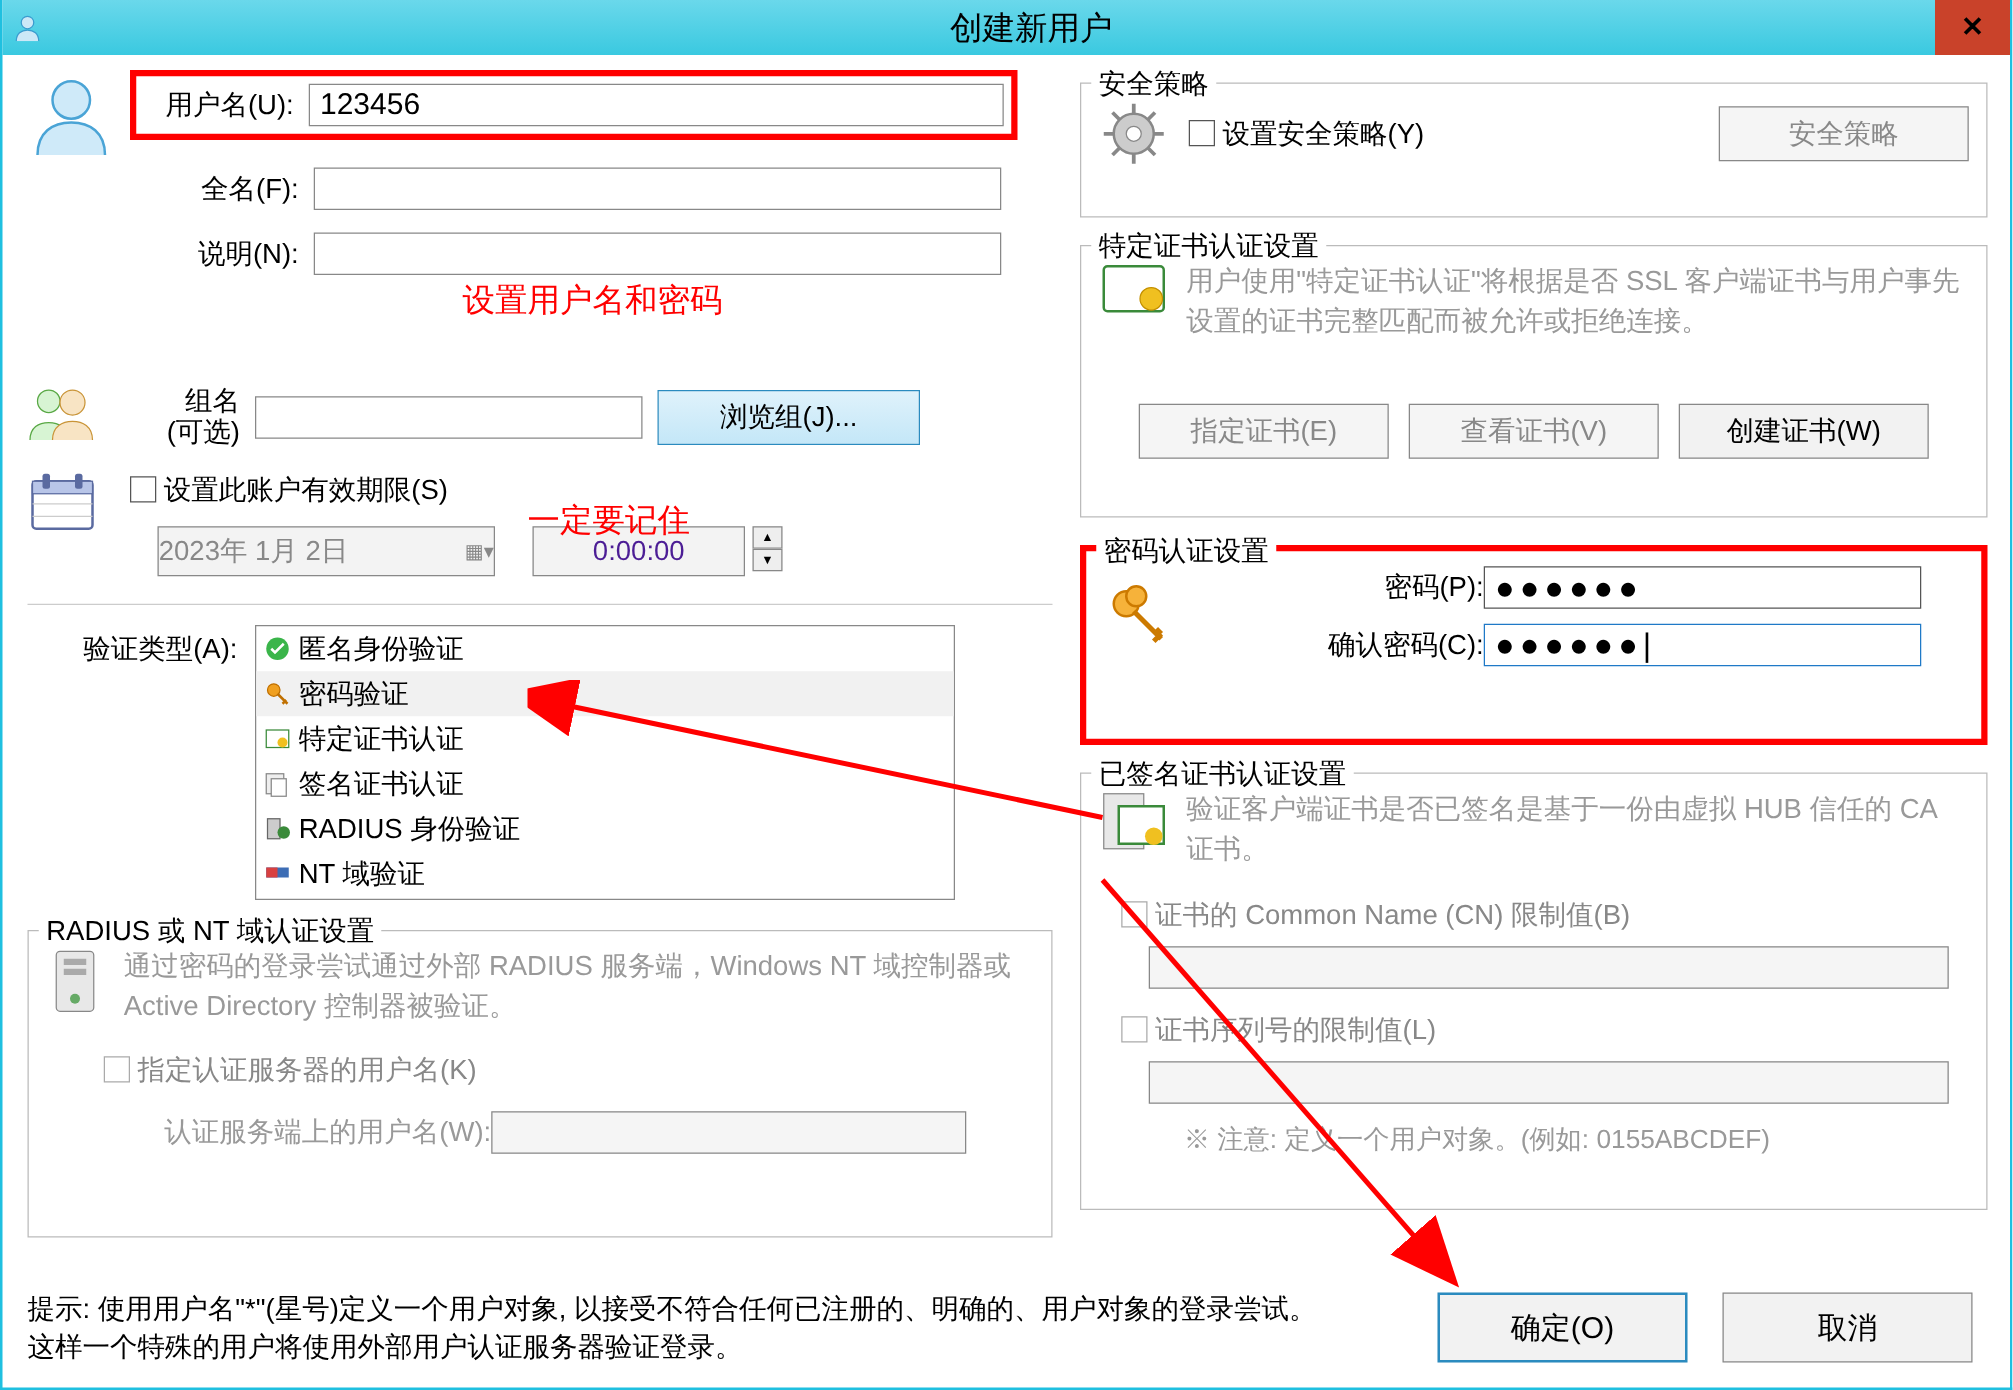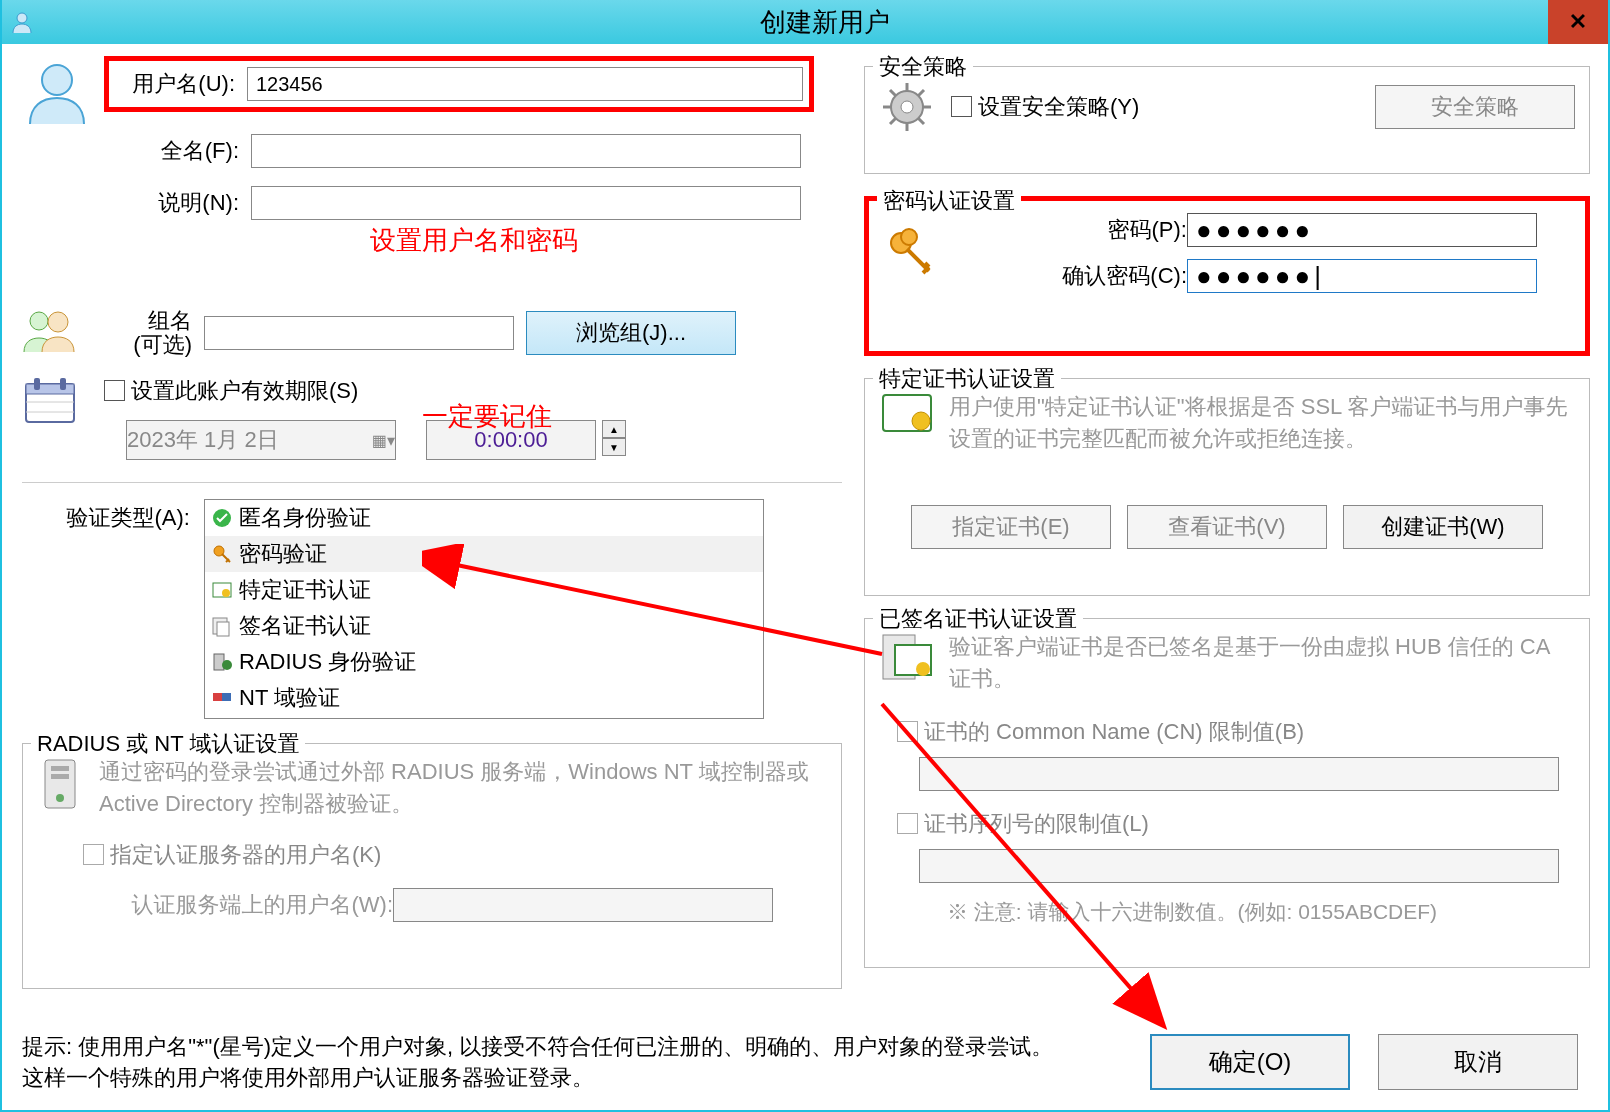--- a/index.html
+++ b/index.html
@@ -11,21 +11,21 @@
   .closebtn{width:60px;height:32px;background:#c9422a;color:#000;font-weight:bold;display:flex;align-items:center;justify-content:center;font-size:24px;position:absolute;right:0;top:0;bottom:0;height:44px;}
   .closebtn::before{content:"✕";font-weight:bold;font-size:22px;}
 
   .body{position:absolute;top:44px;left:0;right:0;bottom:0;padding:16px 20px;}
   .left{position:absolute;left:20px;top:12px;width:820px;}
   .right{position:absolute;right:18px;top:12px;width:726px;}
 
   .row{display:flex;align-items:center;margin-bottom:18px;}
   .lab{font-size:22px;text-align:right;}
   .userred{border:5px solid #f00;padding:6px;display:flex;align-items:center;}
-  .textfield{border:1px solid #888;height:34px;font-size:20px;padding:2px 8px;flex:1;background:#fff;}
+  .textfield{border:1px solid #888;height:34px;font-size:24px;padding:2px 8px;flex:1;background:#fff;}
 
   .btn{border:1px solid #888;background:#f2f2f2;font-size:22px;padding:6px 18px;display:inline-block;text-align:center;}
   .btn.highlight{background:linear-gradient(#dff2fb,#c4e7f8);border:1px solid #2b8bbf;}
   .btn.disabled{color:#888;background:#f5f5f5;}
 
   
   .usericon{width:70px;height:70px;}
   .usericon svg,.groupicon svg,.calicon svg{display:block;}
 
   .fs{border:1px solid #bbb;margin-top:10px;padding:12px 14px 14px;position:relative;}
@@ -234,20 +234,36 @@
                   <line x1="39" y1="39" x2="45" y2="45"></line>
                   <line x1="11" y1="45" x2="17" y2="39"></line>
                   <line x1="39" y1="17" x2="45" y2="11"></line>
                 </g>
               </svg></div>
           <div style="font-size:22px;flex:1;"><span class="chk"></span><span>设置安全策略(Y)</span></div>
           <div class="btn disabled" style="width:200px;height:44px;display:flex;align-items:center;justify-content:center;">安全策略</div>
         </div>
       </div>
 
+      <div class="fs" style="margin-top:22px;height:218px;">
+        <div class="legend">特定证书认证设置</div>
+        <div style="display:flex;gap:14px;align-items:flex-start;">
+          <div class="r-icon"><svg width="56" height="44">
+                <rect x="4" y="4" width="48" height="36" rx="3" fill="#fff" stroke="#3a8a3a" stroke-width="2"></rect>
+                <circle cx="42" cy="30" r="9" fill="#f0c020" stroke="#c49000"></circle>
+              </svg></div>
+          <div class="greytxt" style="flex:1;">用户使用"特定证书认证"将根据是否 SSL 客户端证书与用户事先设置的证书完整匹配而被允许或拒绝连接。</div>
+        </div>
+        <div style="display:flex;gap:16px;margin-top:50px;justify-content:center;">
+          <div class="btn disabled" style="width:200px;height:44px;display:flex;align-items:center;justify-content:center;">指定证书(E)</div>
+          <div class="btn disabled" style="width:200px;height:44px;display:flex;align-items:center;justify-content:center;">查看证书(V)</div>
+          <div class="btn" style="width:200px;height:44px;display:flex;align-items:center;justify-content:center;">创建证书(W)</div>
+        </div>
+      </div>
+
       <div class="fs" style="margin-top:22px;border:5px solid #f00;height:160px;">
         <div class="legend">密码认证设置</div>
         <div style="display:flex;align-items:center;gap:18px;">
           <div class="r-icon"><svg width="56" height="56">
                 <circle cx="18" cy="18" r="10" fill="#f6b23a" stroke="#cc7a00" stroke-width="2"></circle>
                 <path d="M24 24l22 22M40 48l6-6M46 42l-4-4" stroke="#cc7a00" stroke-width="4"></path>
                 <circle cx="26" cy="12" r="8" fill="#f6b23a" stroke="#cc7a00" stroke-width="2"></circle>
               </svg></div>
           <div style="flex:1;">
             <div class="row" style="margin-bottom:12px;">
@@ -255,51 +271,35 @@
               <div class="textfield" style="width:350px;flex:none;border:1px solid #555;display:flex;align-items:center;font-size:26px;letter-spacing:4px;">●●●●●●</div>
             </div>
             <div class="row" style="margin-bottom:0;">
               <div class="lab" style="width:230px;">确认密码(C):</div>
               <div class="textfield" style="width:350px;flex:none;border:1px solid #1f79c7;display:flex;align-items:center;font-size:26px;letter-spacing:4px;">●●●●●●|</div>
             </div>
           </div>
         </div>
       </div>
 
-      <div class="fs" style="margin-top:22px;height:218px;">
-        <div class="legend">特定证书认证设置</div>
-        <div style="display:flex;gap:14px;align-items:flex-start;">
-          <div class="r-icon"><svg width="56" height="44">
-                <rect x="4" y="4" width="48" height="36" rx="3" fill="#fff" stroke="#3a8a3a" stroke-width="2"></rect>
-                <circle cx="42" cy="30" r="9" fill="#f0c020" stroke="#c49000"></circle>
-              </svg></div>
-          <div class="greytxt" style="flex:1;">用户使用"特定证书认证"将根据是否 SSL 客户端证书与用户事先设置的证书完整匹配而被允许或拒绝连接。</div>
-        </div>
-        <div style="display:flex;gap:16px;margin-top:50px;justify-content:center;">
-          <div class="btn disabled" style="width:200px;height:44px;display:flex;align-items:center;justify-content:center;">指定证书(E)</div>
-          <div class="btn disabled" style="width:200px;height:44px;display:flex;align-items:center;justify-content:center;">查看证书(V)</div>
-          <div class="btn" style="width:200px;height:44px;display:flex;align-items:center;justify-content:center;">创建证书(W)</div>
-        </div>
-      </div>
-
       <div class="fs" style="margin-top:22px;height:350px;">
         <div class="legend">已签名证书认证设置</div>
         <div style="display:flex;gap:14px;align-items:flex-start;">
           <div class="r-icon"><svg width="56" height="52">
                 <rect x="4" y="4" width="32" height="44" fill="#e8e8e8" stroke="#888"></rect>
                 <rect x="16" y="14" width="36" height="30" fill="#fff" stroke="#3a8a3a" stroke-width="2"></rect>
                 <circle cx="44" cy="38" r="7" fill="#f0c020"></circle>
               </svg></div>
           <div class="greytxt" style="flex:1;">验证客户端证书是否已签名是基于一份由虚拟 HUB 信任的 CA 证书。</div>
         </div>
         <div style="font-size:22px;margin:22px 0 0 18px;color:#888;"><span class="chk" style="border-color:#aaa;"></span><span>证书的 Common Name (CN) 限制值(B)</span></div>
         <input class="textfield" style="width: 640px; margin: 10px 0px 0px 40px; background: rgb(245, 245, 245);" disabled="">
         <div style="font-size:22px;margin:18px 0 0 18px;color:#888;"><span class="chk" style="border-color:#aaa;"></span><span>证书序列号的限制值(L)</span></div>
         <input class="textfield" style="width: 640px; margin: 10px 0px 0px 40px; background: rgb(245, 245, 245);" disabled="">
-        <div class="greytxt" style="font-size:21px;margin:14px 0 0 68px;">※ 注意: 请输入十六进制数值。(例如: 0155ABCDEF)</div>
+        <div class="greytxt" style="font-size:21px;margin:14px 0 0 68px;">※ 注意: 定义一个用户对象。(例如: 0155ABCDEF)</div>
       </div>
     </div>
 
     <svg class="arrow" style="left:420px;top:500px;" width="500" height="120">
       <defs>
           <marker id="ah1" markerWidth="14" markerHeight="14" refX="2" refY="6" orient="auto">
             <path d="M0 0L0 12L14 6z" fill="#f00"></path>
           </marker>
         </defs>
       <line x1="460" y1="110" x2="30" y2="20" stroke="#f00" stroke-width="4" marker-end="url(#ah1)"></line>

